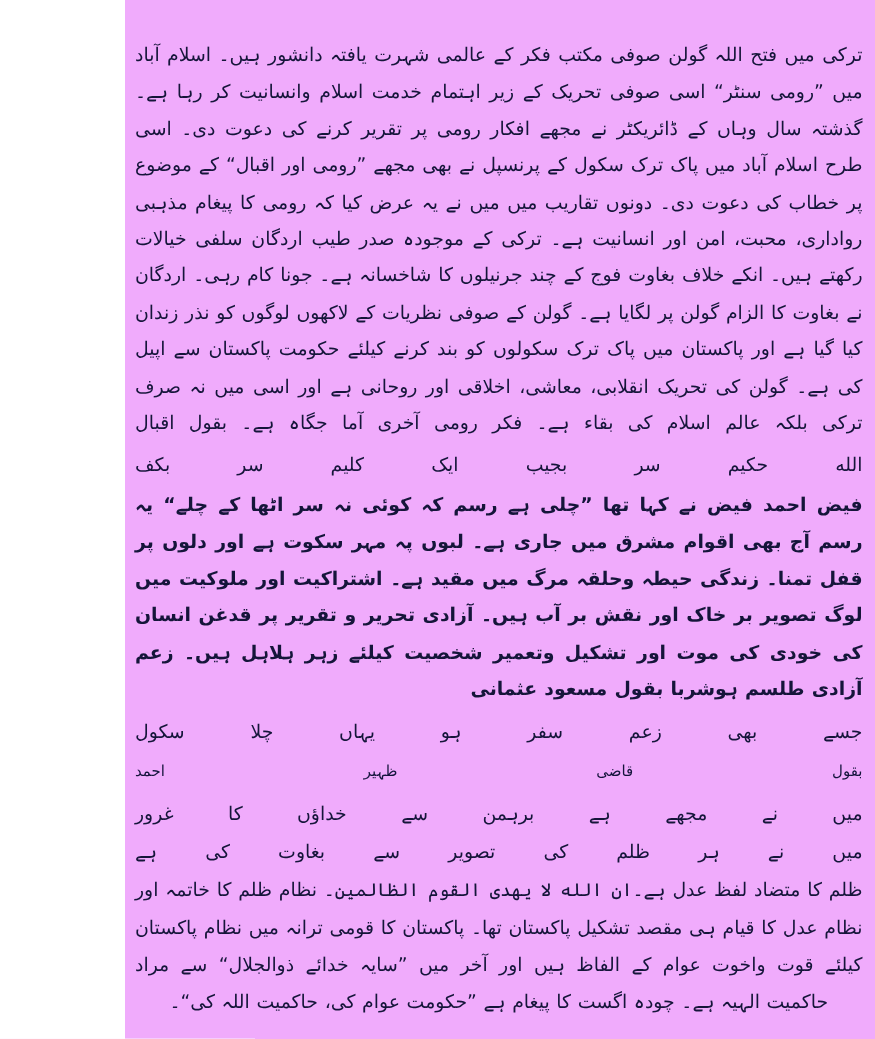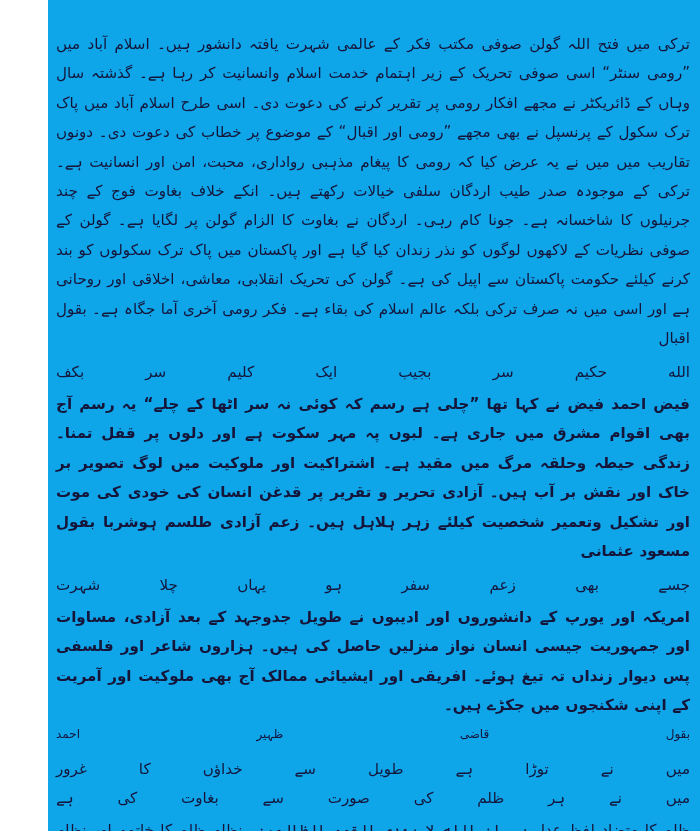--- a/index.html
+++ b/index.html
@@ -9,23 +9,23 @@
   }
   body {
     width: 700px;
     height: 831px;
     overflow: hidden;
     font-family: "DejaVu Sans", "Liberation Sans", sans-serif;
     color: #14143c;
   }
   .page {
     position: relative;
-    width: 652px;
+    width: 600px;
     height: 831px;
-    background: #0ea5e9;
+    background: #f0abfc;
     box-sizing: border-box;
     padding: 30px 10px 12px 8px;
   }
   .doc-body {
     direction: rtl;
     text-align: justify;
     text-align-last: justify;
   }
   .para {
     direction: rtl;
@@ -92,34 +92,33 @@
       <span class="verse">الله حکیم سر بجیب ایک کلیم سر بکف</span>
     </div>
 
     <div class="spacer-xs"></div>
 
     <p class="para last-right">فیض احمد فیض نے کہا تھا ”چلی ہے رسم کہ کوئی نہ سر اٹھا کے چلے“ یہ رسم آج بھی اقوام مشرق میں جاری ہے۔ لبوں پہ مہر سکوت ہے اور دلوں پر قفل تمنا۔ زندگی حیطہ وحلقہ مرگ میں مقید ہے۔ اشتراکیت اور ملوکیت میں لوگ تصویر بر خاک اور نقش بر آب ہیں۔ آزادی تحریر و تقریر پر قدغن انسان کی خودی کی موت اور تشکیل وتعمیر شخصیت کیلئے زہر ہلاہل ہیں۔ زعم آزادی طلسم ہوشربا بقول مسعود عثمانی</p>
 
     <div class="spacer-sm"></div>
 
     <div class="couplet">
-      <span class="verse">جسے بھی زعم سفر ہو یہاں چلا شہرت</span>
+      <span class="verse">جسے بھی زعم سفر ہو یہاں چلا سکول</span>
     </div>
 
     <div class="spacer-xs"></div>
 
-    <p class="para last-right">امریکہ اور یورپ کے دانشوروں اور ادیبوں نے طویل جدوجہد کے بعد آزادی، مساوات اور جمہوریت جیسی انسان نواز منزلیں حاصل کی ہیں۔ ہزاروں شاعر اور فلسفی پس دیوار زنداں تہ تیغ ہوئے۔ افریقی اور ایشیائی ممالک آج بھی ملوکیت اور آمریت کے اپنی شکنجوں میں جکڑے ہیں۔</p>
 
     <p class="attrib">بقول قاضی ظہیر احمد</p>
 
     <div class="spacer-sm"></div>
 
     <div class="couplet">
-      <span class="verse">میں نے توڑا ہے طویل سے خداؤں کا غرور</span>
-      <span class="verse">میں نے ہر ظلم کی صورت سے بغاوت کی ہے</span>
+      <span class="verse">میں نے مجھے ہے برہمن سے خداؤں کا غرور</span>
+      <span class="verse">میں نے ہر ظلم کی تصویر سے بغاوت کی ہے</span>
     </div>
 
     <div class="spacer-xs"></div>
 
     <p class="para last-free"><span>ظلم کا متضاد لفظ عدل ہے۔</span><span class="arabic-quote">ان الله لا يهدى القوم الظالمين</span><span>۔ نظام ظلم کا خاتمہ اور نظام عدل کا قیام ہی مقصد تشکیل پاکستان تھا۔ پاکستان کا قومی ترانہ میں نظام پاکستان کیلئے قوت واخوت عوام کے الفاظ ہیں اور آخر میں ”سایہ خدائے ذوالجلال“ سے مراد حاکمیت الہیہ ہے۔ چودہ اگست کا پیغام ہے ”حکومت عوام کی، حاکمیت اللہ کی“۔</span></p>
 
   </div>
 </div>
 
 </body></html>

